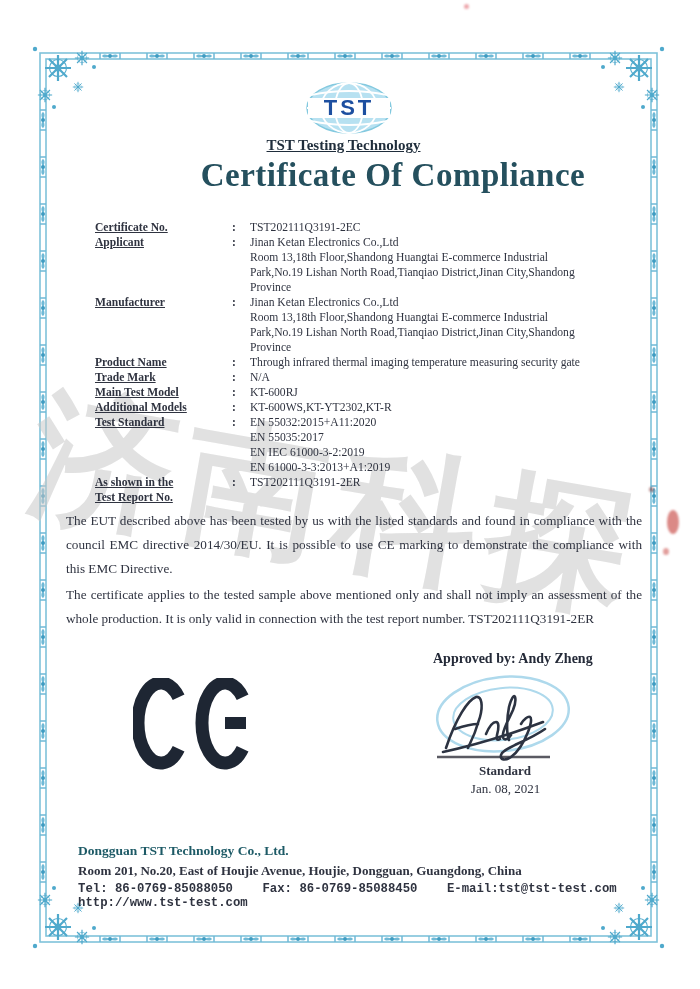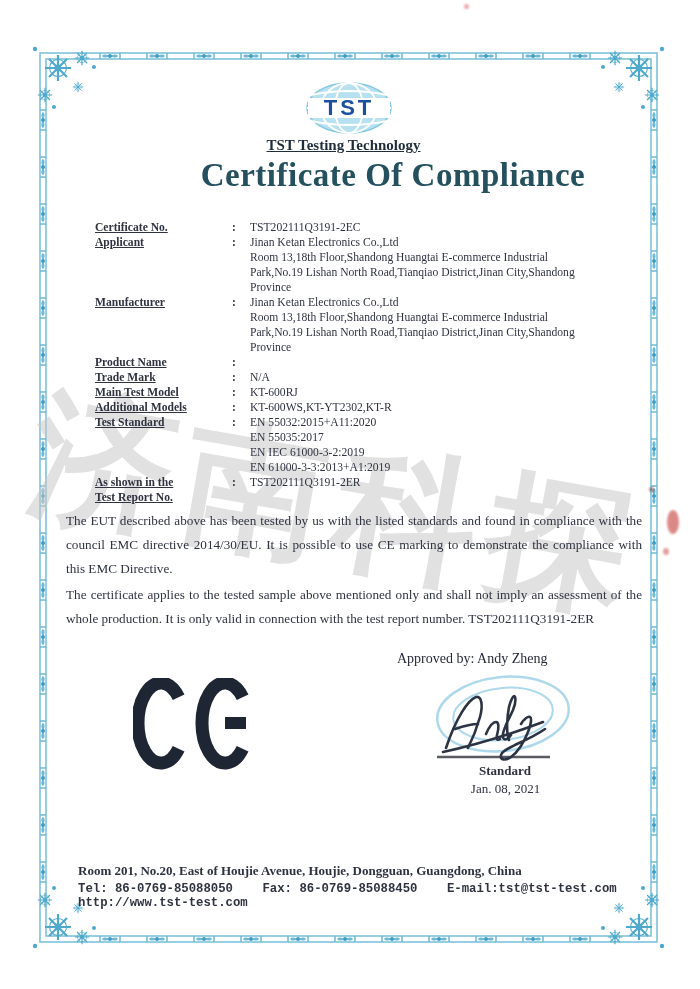--- a/index.html
+++ b/index.html
@@ -23,21 +23,21 @@
   
   #fields{left:95px;top:220px;width:530px;font-size:11.6px;line-height:15px;}
   .frow{display:flex;align-items:flex-start;}
   .flabel{width:137px;flex:none;font-weight:bold;text-decoration:underline;white-space:pre-line;}
   .fcolon{width:18px;flex:none;font-weight:bold;}
   .fvalue{white-space:pre-line;}
   
   .paras{left:66px;top:509px;width:576px;font-size:13.2px;line-height:24px;text-align:justify;}
   .paras p{margin:0 0 2px 0;}
   
-  .approved-by{left:397px;top:651px;font-size:14px;font-weight:normal;color:#242a38;}
+  .approved-by{left:433px;top:651px;font-size:14px;font-weight:bold;color:#242a38;}
   .ce-wrap{left:133px;top:678px;}
   .sig-wrap{left:425px;top:672px;}
   .role{left:430px;top:763px;width:150px;text-align:center;font-weight:bold;font-size:13px;}
   .date{left:428px;top:781px;width:155px;text-align:center;font-weight:normal;font-size:13px;}
   
   .f-company{left:78px;top:843px;font-size:13.5px;font-weight:bold;color:#1d5a66;}
   .f-address{left:78px;top:863px;font-size:13px;font-weight:bold;color:#2f3340;}
   .f-contact{left:78px;top:882px;font-size:12.3px;font-weight:bold;color:#2f3340;white-space:pre-wrap;font-family:Liberation Mono, monospace;}
   
   .speck{position:absolute;border-radius:50%;filter:blur(1px);}
@@ -172,20 +172,21 @@
         <div class="flabel">Manufacturer</div>
         <div class="fcolon">:</div>
         <div class="fvalue">Jinan Ketan Electronics Co.,Ltd
 Room 13,18th Floor,Shandong Huangtai E-commerce Industrial
 Park,No.19 Lishan North Road,Tianqiao District,Jinan City,Shandong
 Province</div>
       </div>
       <div class="frow">
         <div class="flabel">Product Name</div>
         <div class="fcolon">:</div>
+        <div class="fvalue">Through infrared thermal imaging temperature measuring security gate</div>
       </div>
       <div class="frow">
         <div class="flabel">Trade Mark</div>
         <div class="fcolon">:</div>
         <div class="fvalue">N/A</div>
       </div>
       <div class="frow">
         <div class="flabel">Main Test Model</div>
         <div class="fcolon">:</div>
         <div class="fvalue">KT-600RJ</div>
@@ -238,20 +239,21 @@
       <path d="M61 62 C64 55 68 50 71 50 C74 50 74 56 72 63 C71 67 72 69 75 67"></path>
       <path d="M86 63 C82 69 77 69 78 62 C79 55 84 47 88 38 C90 33 91 28 90 25 C89 22 86 27 84 35 C82 45 81 61 84 68"></path>
       <path d="M96 52 C99 47 103 44 105 45 C107 46 106 53 103 60 C99 70 93 80 86 85 C80 89 75 88 76 83 C77 79 84 76 92 72 C103 67 113 62 120 57"></path>
       <path d="M18 80 Q65 70 118 50"></path>
     </g>
   </svg>
 
   <div class="abs role">Standard</div>
   <div class="abs date">Jan. 08, 2021</div>
 
+  <div class="abs f-company">Dongguan TST Technology Co., Ltd.</div>
   <div class="abs f-address">Room 201, No.20, East of Houjie Avenue, Houjie, Dongguan, Guangdong, China</div>
   <div class="abs f-contact">Tel: 86-0769-85088050    Fax: 86-0769-85088450    E-mail:tst@tst-test.com    http://www.tst-test.com</div>
 
   <div class="speck speck-a"></div>
   <div class="speck speck-b"></div>
   <div class="speck speck-c"></div>
   <div class="speck speck-d"></div>
 
 </div>
 

